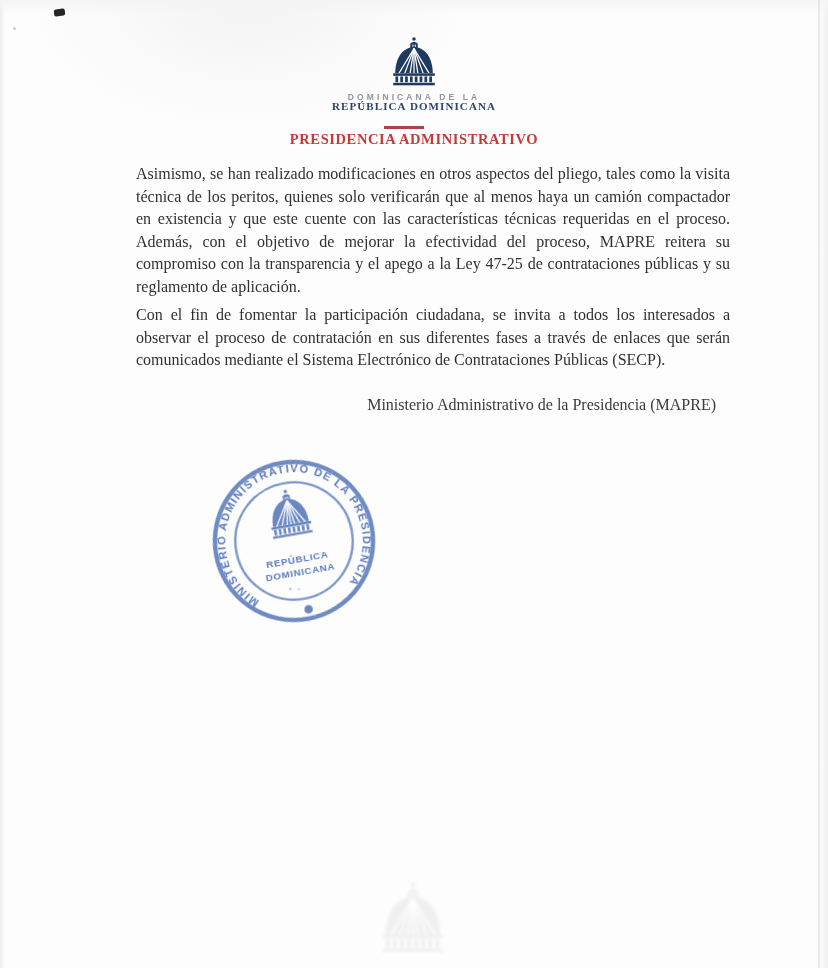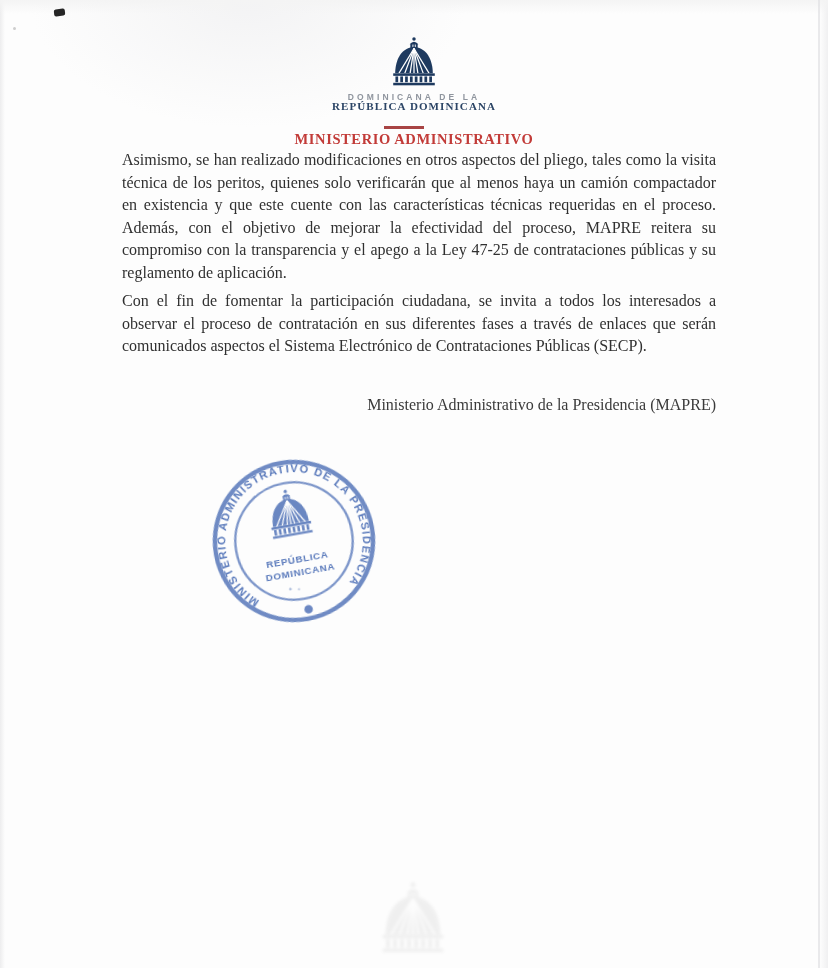--- a/index.html
+++ b/index.html
@@ -34,21 +34,21 @@
   .red-rule{position:absolute;left:384px;top:126px;width:40px;height:3px;background:#a84444;}
   .ministry-title{
     position:absolute;left:0;top:131px;width:828px;
     font-size:14.5px;letter-spacing:0.6px;color:#c23b38;font-weight:700;
   }
 
   
   .body-text{
     position:absolute;left:122px;width:594px;
     font-size:16px;line-height:22.6px;color:#303030;
-    text-align:justify;margin:0;
+    text-align:justify;margin:14px;
   }
   .para-1{top:149px;}
   .para-2{top:290px;}
   .signature-line{
     position:absolute;left:122px;top:396px;width:594px;
     font-size:16px;color:#3a3a3a;margin:0;text-align:right;
   }
 
   
   .stamp{
@@ -118,26 +118,26 @@
   <div class="speck-black"></div>
   <div class="speck-gray"></div>
 
   <header class="letterhead">
     <svg class="seal-logo" viewBox="0 0 60 54">
       <use href="#dome-shape"></use>
     </svg>
     <div class="pretitle">DOMINICANA DE LA</div>
     <div class="rd-title">REPÚBLICA DOMINICANA</div>
     <div class="red-rule"></div>
-    <div class="ministry-title">MINISTERIO ADMINISTRATIVO</div>
+    <div class="ministry-title">PRESIDENCIA ADMINISTRATIVO</div>
   </header>
 
   <main>
     <p class="body-text para-1">Asimismo, se han realizado modificaciones en otros aspectos del pliego, tales como la visita técnica de los peritos, quienes solo verificarán que al menos haya un camión compactador en existencia y que este cuente con las características técnicas requeridas en el proceso. Además, con el objetivo de mejorar la efectividad del proceso, MAPRE reitera su compromiso con la transparencia y el apego a la Ley 47-25 de contrataciones públicas y su reglamento de aplicación.</p>
-    <p class="body-text para-2">Con el fin de fomentar la participación ciudadana, se invita a todos los interesados a observar el proceso de contratación en sus diferentes fases a través de enlaces que serán comunicados aspectos el Sistema Electrónico de Contrataciones Públicas (SECP).</p>
+    <p class="body-text para-2">Con el fin de fomentar la participación ciudadana, se invita a todos los interesados a observar el proceso de contratación en sus diferentes fases a través de enlaces que serán comunicados mediante el Sistema Electrónico de Contrataciones Públicas (SECP).</p>
     <p class="signature-line">Ministerio Administrativo de la Presidencia (MAPRE)</p>
   </main>
 
   <div class="stamp">
     <svg viewBox="-100 -100 200 200">
       <circle cx="0" cy="0" r="93" fill="none" stroke="#4a6db5" stroke-width="5.2" opacity="0.88"></circle>
       <circle cx="0" cy="0" r="69" fill="none" stroke="#4a6db5" stroke-width="2.8" opacity="0.8"></circle>
       <path id="stamp-text-arc" d="M -52.1 62 A 81 81 0 1 1 52.1 62" fill="none"></path>
       <text class="stamp-ring-text">
         <textPath href="#stamp-text-arc" startOffset="0" textLength="392" lengthAdjust="spacingAndGlyphs">MINISTERIO ADMINISTRATIVO DE LA PRESIDENCIA</textPath>

